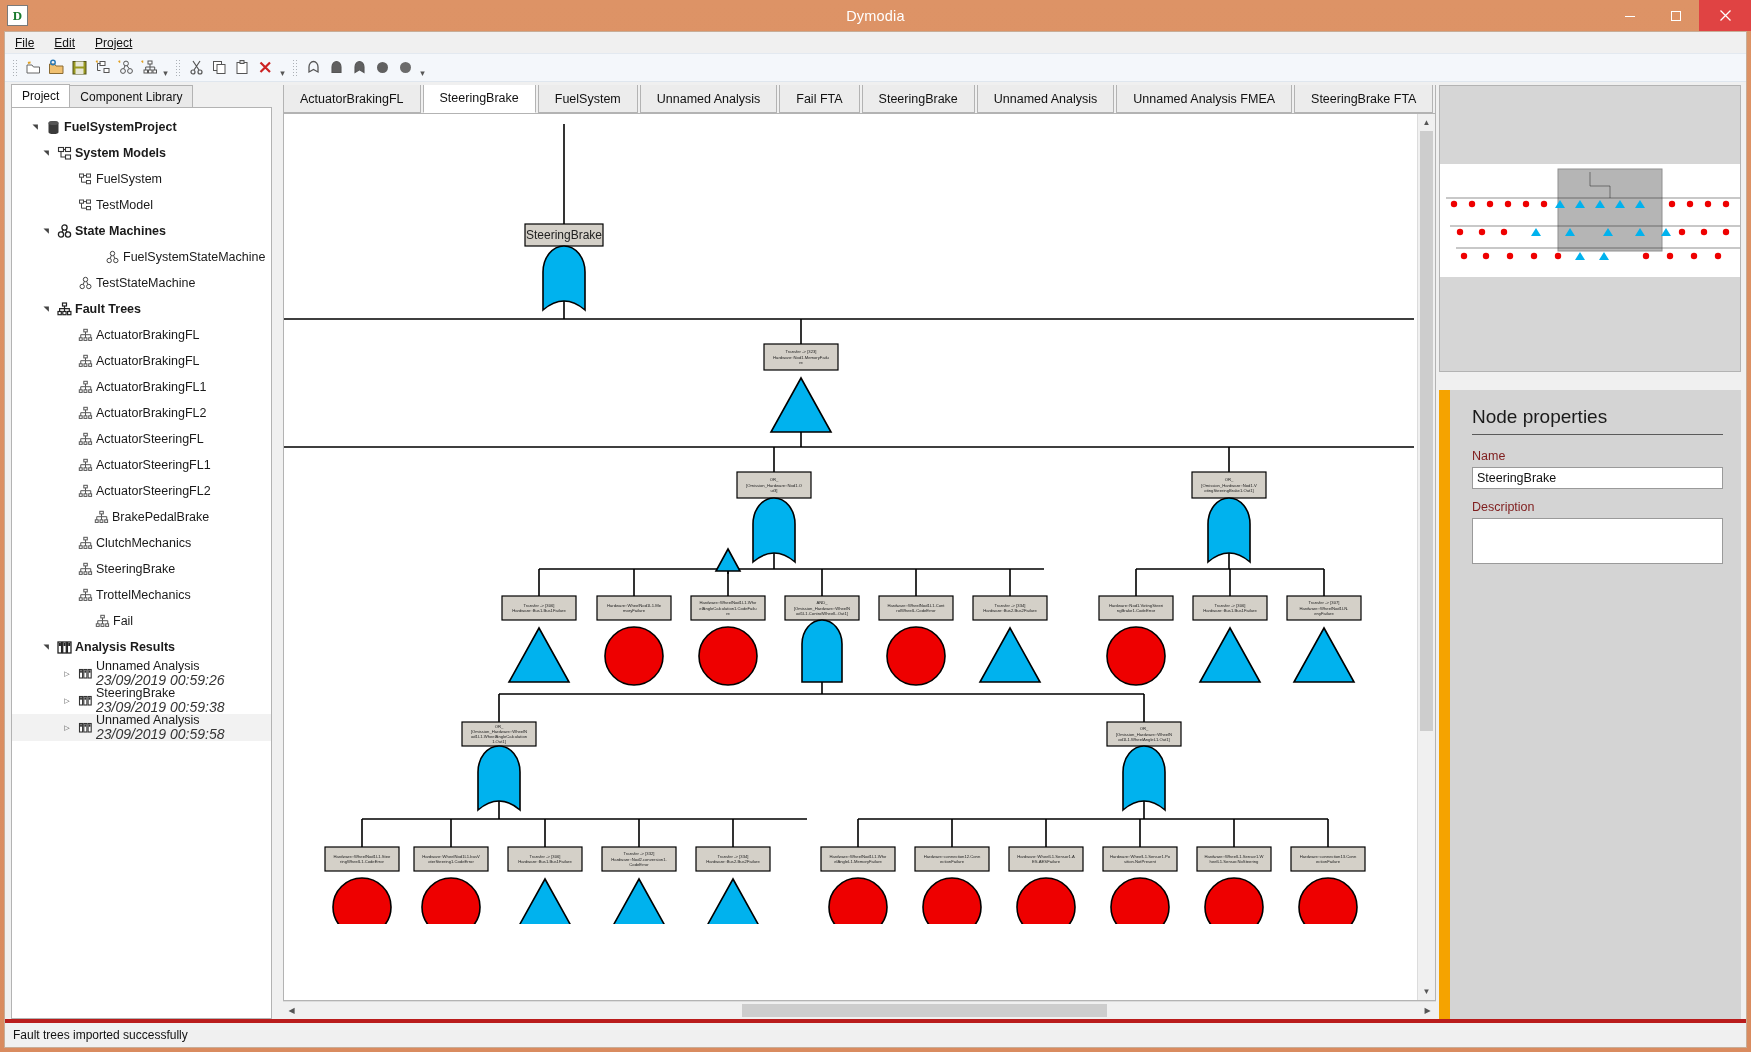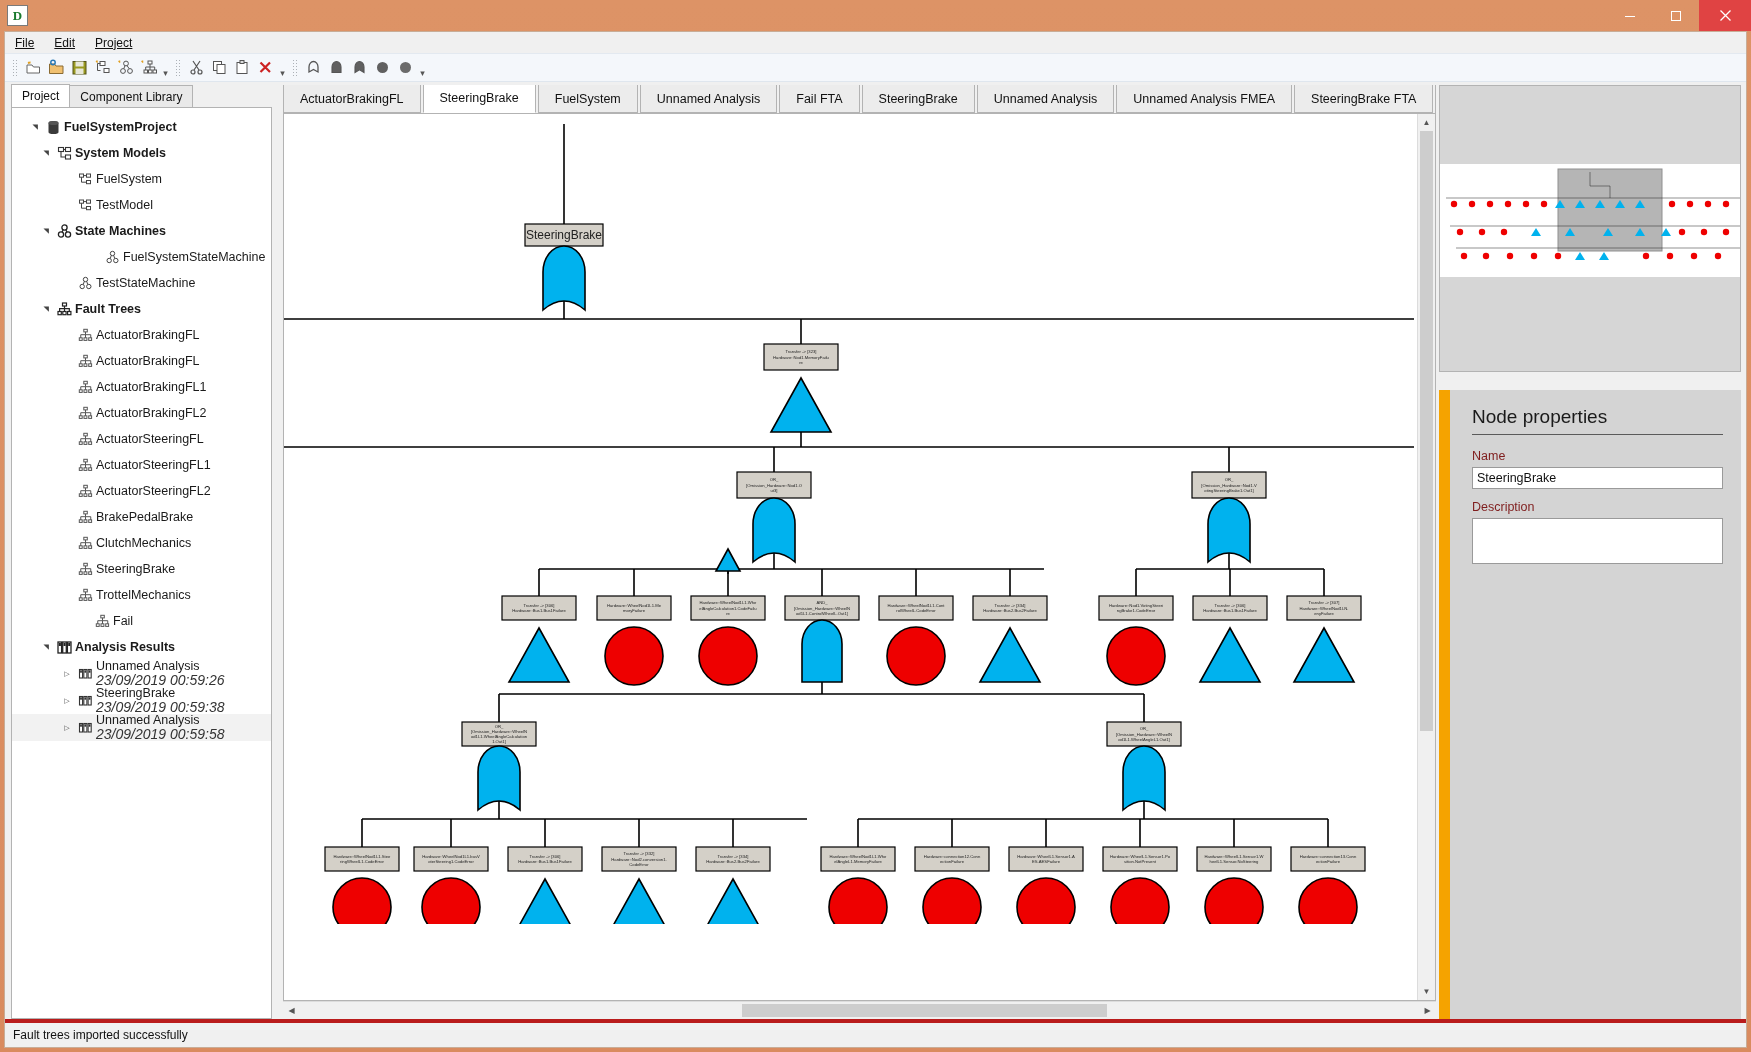--- a/index.html
+++ b/index.html
@@ -155,20 +155,21 @@
   .ftnode rect{fill:#d4d0c8;stroke:#000;stroke-width:1.2;}
   .ftnode text{font-family:"Liberation Sans",sans-serif;fill:#222;text-anchor:middle;}
 </style>
 </head>
 <body>
 
 <div class="win">
 
   <div class="titlebar">
     <div class="app-icon">D</div>
+    <div class="title-text">Dymodia</div>
     <div class="win-btns">
       <div class="win-btn">
         <svg width="12" height="12" viewBox="0 0 12 12">
             <rect x="1" y="6" width="10" height="1" fill="#fff"></rect>
           </svg>
       </div>
       <div class="win-btn">
         <svg width="12" height="12" viewBox="0 0 12 12">
             <rect x="1.5" y="1.5" width="9" height="9" fill="none" stroke="#fff" stroke-width="1"></rect>
           </svg>
@@ -484,21 +485,21 @@
                 <svg width="15" height="15" viewBox="0 0 15 15">
                   <rect x="5.8" y="1.3" width="3.5" height="2.6" fill="#fff" stroke="#555"></rect>
                   <rect x="1.3" y="9.8" width="2.9" height="2.6" fill="#fff" stroke="#555"></rect>
                   <rect x="6" y="9.8" width="2.9" height="2.6" fill="#fff" stroke="#555"></rect>
                   <rect x="10.7" y="9.8" width="2.9" height="2.6" fill="#fff" stroke="#555"></rect>
                   <path d="M7.5 3.9 v2.8 M2.75 9.8 v-3.1 h10 v3.1 M7.5 6.7 v3.1" fill="none" stroke="#555"></path>
                 </svg>
               </span>
               <span class="lbl">ActuatorSteeringFL2</span>
             </div>
-            <div class="node" style="padding-left: 48px;">
+            <div class="node" style="padding-left: 48px; margin-left: 16px;">
               <span class="arrow"></span>
               <span class="ico">
                 <svg width="15" height="15" viewBox="0 0 15 15">
                   <rect x="5.8" y="1.3" width="3.5" height="2.6" fill="#fff" stroke="#555"></rect>
                   <rect x="1.3" y="9.8" width="2.9" height="2.6" fill="#fff" stroke="#555"></rect>
                   <rect x="6" y="9.8" width="2.9" height="2.6" fill="#fff" stroke="#555"></rect>
                   <rect x="10.7" y="9.8" width="2.9" height="2.6" fill="#fff" stroke="#555"></rect>
                   <path d="M7.5 3.9 v2.8 M2.75 9.8 v-3.1 h10 v3.1 M7.5 6.7 v3.1" fill="none" stroke="#555"></path>
                 </svg>
               </span>

